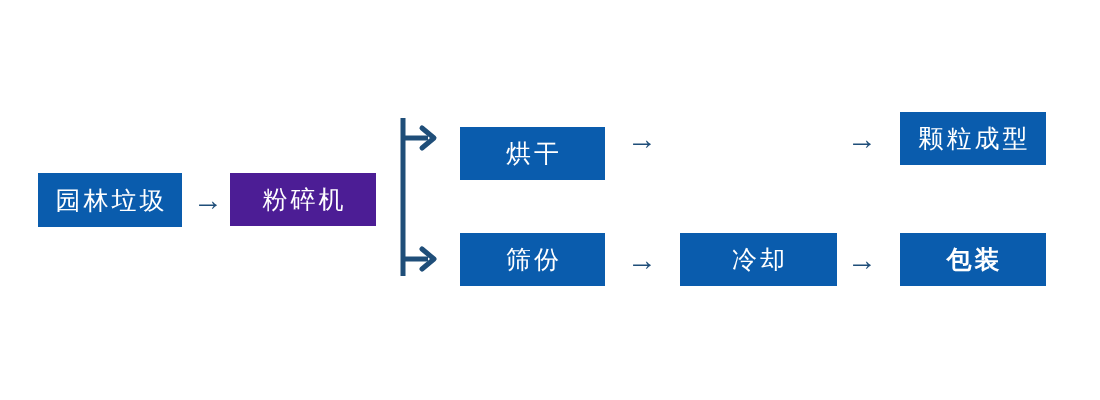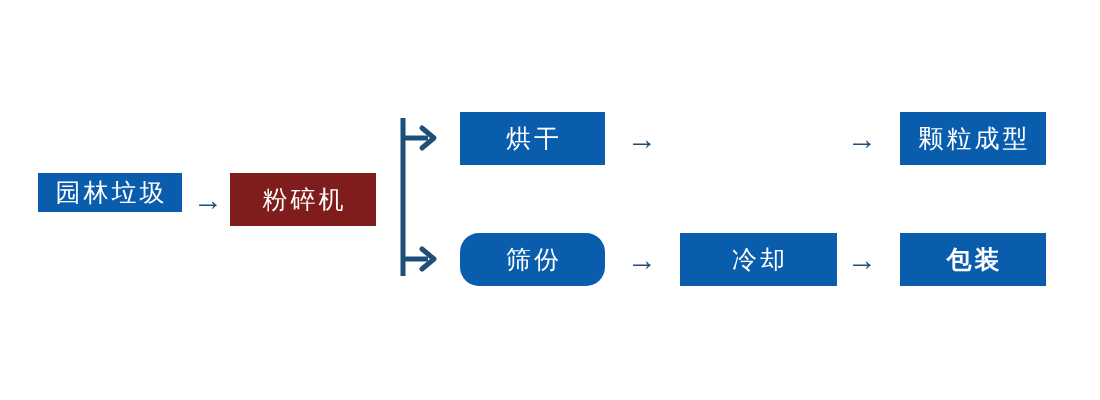--- a/index.html
+++ b/index.html
@@ -26,21 +26,21 @@
     color: #ffffff;
     font-size: 25px;
     font-weight: 400;
     letter-spacing: 3px;
     text-indent: 3px;
     line-height: 1;
     white-space: nowrap;
     box-sizing: border-box;
   }
   .node.blue { background: #0a5cad; }
-  .node.red  { background: #7f1d1d; }
+  .node.red  { background: #4c1d95; }
 
   .arrow {
     position: absolute;
     display: flex;
     align-items: center;
     justify-content: center;
     color: #1f4e79;
     font-size: 30px;
     font-weight: bold;
     line-height: 1;
@@ -55,49 +55,49 @@
     width: 46px;
     height: 170px;
   }
   .branch svg { display: block; }
 </style>
 </head>
 <body>
 
 <div id="canvas">
 
-  <div class="node blue" style="left:38px; top:173px; width:144px; height:39px;">园林垃圾</div>
+  <div class="node blue" style="left:38px; top:173px; width:144px; height:54px;">园林垃圾</div>
 
   <div class="arrow" style="left:190px; top:183px; width:36px; height:34px;">→</div>
 
   <div class="node red" style="left:230px; top:173px; width:146px; height:53px;">粉碎机</div>
 
   <div class="branch">
     <svg width="46" height="170" viewBox="0 0 46 170">
 
       <line x1="5" y1="6" x2="5" y2="164" stroke="#1f4e79" stroke-width="5"></line>
 
       <line x1="5" y1="26" x2="30" y2="26" stroke="#1f4e79" stroke-width="5"></line>
       <polyline points="24,16 36,26 24,36" fill="none" stroke="#1f4e79" stroke-width="5" stroke-linecap="round" stroke-linejoin="round"></polyline>
 
       <line x1="5" y1="147" x2="30" y2="147" stroke="#1f4e79" stroke-width="5"></line>
       <polyline points="24,137 36,147 24,157" fill="none" stroke="#1f4e79" stroke-width="5" stroke-linecap="round" stroke-linejoin="round"></polyline>
     </svg>
   </div>
 
-  <div class="node blue" style="left:460px; top:112px; width:145px; height:53px;">烘干</div>
+  <div class="node blue" style="left:460px; top:127px; width:145px; height:53px;">烘干</div>
 
   <div class="arrow" style="left:620px; top:122px; width:44px; height:34px;">→</div>
 
 
   <div class="arrow" style="left:840px; top:122px; width:44px; height:34px;">→</div>
 
   <div class="node blue" style="left:900px; top:112px; width:146px; height:53px;">颗粒成型</div>
 
-  <div class="node blue" style="left:460px; top:233px; width:145px; height:53px;border-radius:19px;">筛份</div>
+  <div class="node blue" style="left:460px; top:233px; width:145px; height:53px;">筛份</div>
 
   <div class="arrow" style="left:620px; top:243px; width:44px; height:34px;">→</div>
 
   <div class="node blue" style="left:680px; top:233px; width:157px; height:53px;">冷却</div>
 
   <div class="arrow" style="left:840px; top:243px; width:44px; height:34px;">→</div>
 
   <div class="node blue" style="left:900px; top:233px; width:146px; height:53px;font-weight:bold;">包装</div>
 
 </div>

